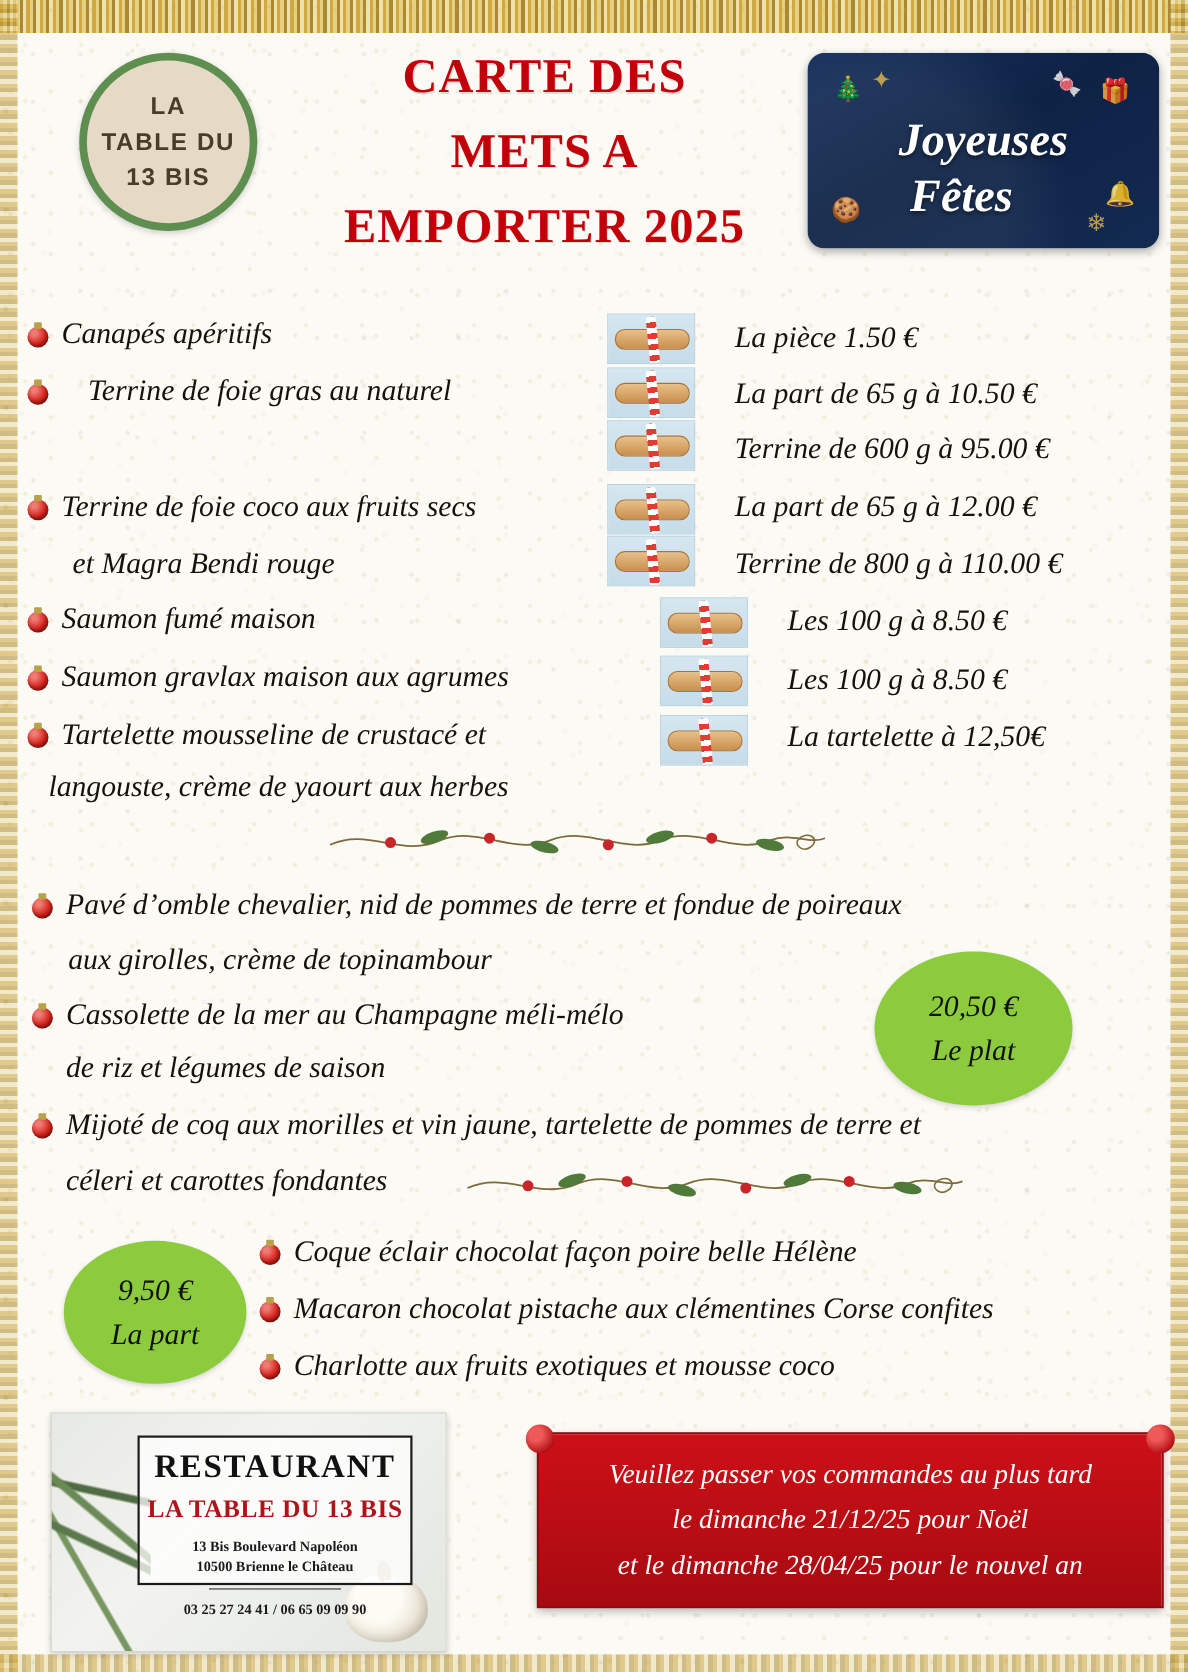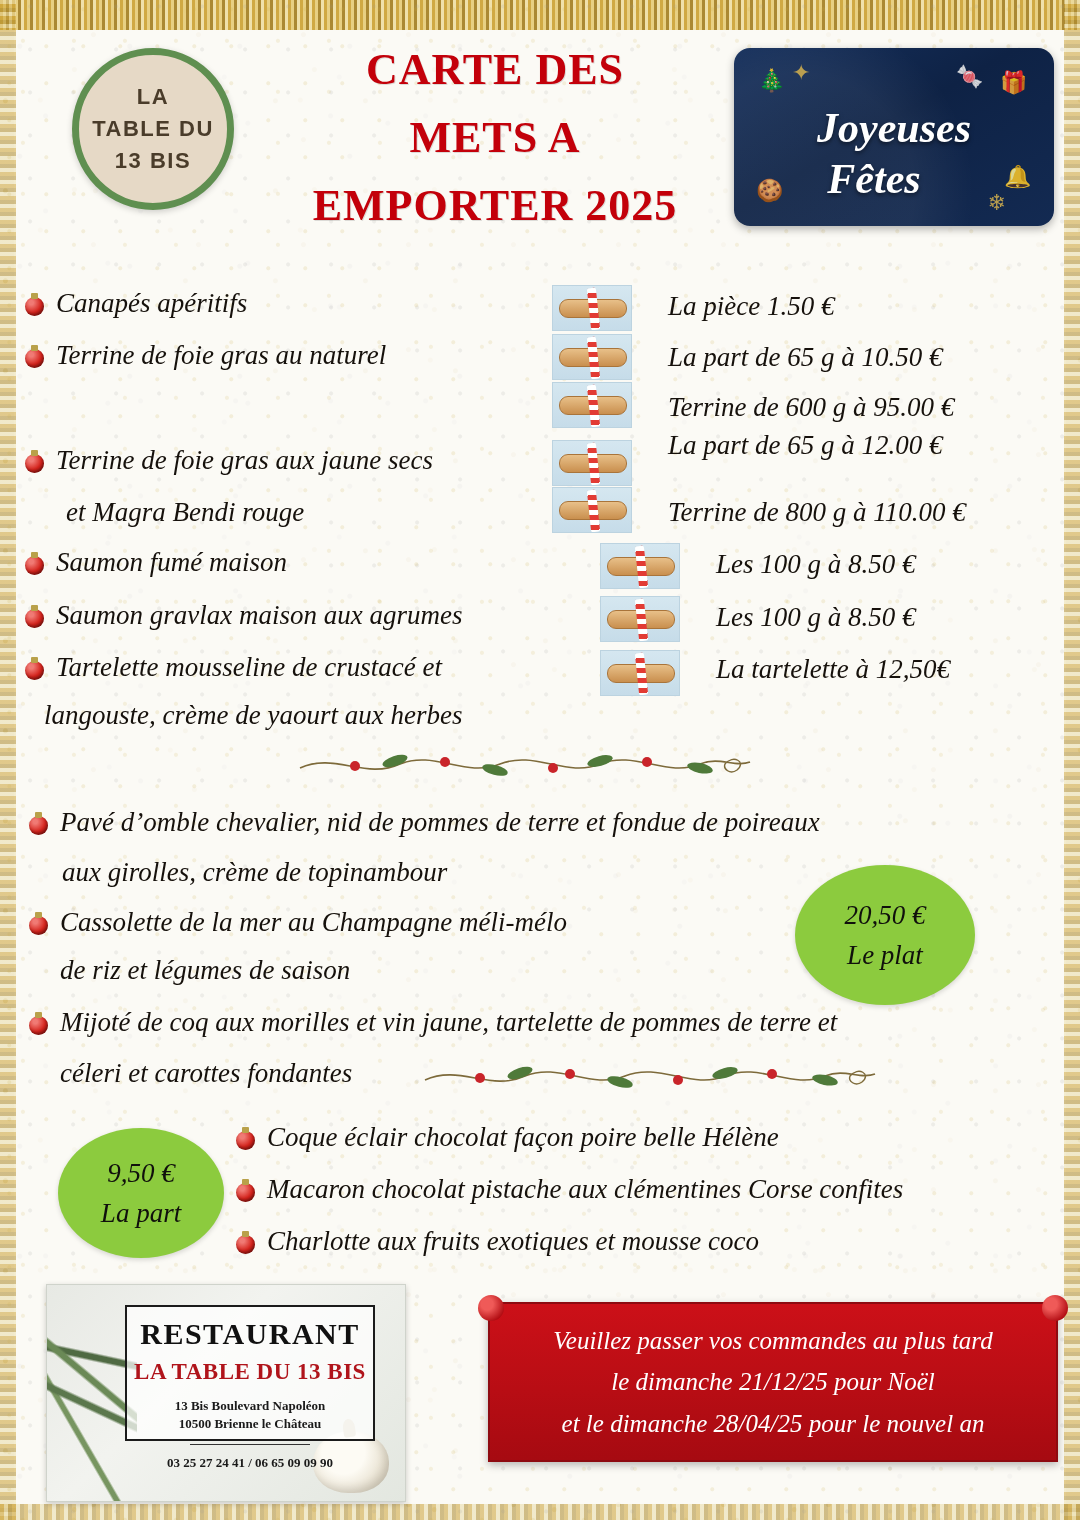--- a/index.html
+++ b/index.html
@@ -423,45 +423,45 @@
   <div class="row" style="left:24px; top:286px;">
     <div class="bauble"></div>
     <div class="item-text">Canapés apéritifs</div>
   </div>
   <div class="log-icon" style="left:552px; top:285px;">
     <div class="log-body"></div>
       <div class="ribbon"></div>
   </div>
   <div class="price" style="left:668px; top:291px;">La pièce 1.50 €</div>
 
-  <div class="row" style="left:24px; top:338px;">
+  <div class="row" style="left:24px; top:338px;gap:24px;">
     <div class="bauble"></div>
     <div class="item-text">Terrine de foie gras au naturel</div>
   </div>
   <div class="log-icon" style="left:552px; top:334px;">
     <div class="log-body"></div>
       <div class="ribbon"></div>
   </div>
   <div class="price" style="left:668px; top:342px;">La part de 65 g à 10.50 €</div>
 
   <div class="log-icon" style="left:552px; top:382px;">
     <div class="log-body"></div>
       <div class="ribbon"></div>
   </div>
   <div class="price" style="left:668px; top:392px;">Terrine de 600 g à 95.00 €</div>
 
   <div class="row" style="left:24px; top:443px;">
     <div class="bauble"></div>
-    <div class="item-text">Terrine de foie gras aux jaune secs</div>
+    <div class="item-text">Terrine de foie coco aux fruits secs</div>
   </div>
   <div class="log-icon" style="left:552px; top:440px;">
     <div class="log-body"></div>
       <div class="ribbon"></div>
   </div>
-  <div class="price" style="left:668px; top:430px;">La part de 65 g à 12.00 €</div>
+  <div class="price" style="left:668px; top:445px;">La part de 65 g à 12.00 €</div>
 
   <div class="cont-text" style="left:66px; top:497px;">et Magra Bendi rouge</div>
   <div class="log-icon" style="left:552px; top:487px;">
     <div class="log-body"></div>
       <div class="ribbon"></div>
   </div>
   <div class="price" style="left:668px; top:497px;">Terrine de 800 g à 110.00 €</div>
 
   <div class="row" style="left:24px; top:545px;">
     <div class="bauble"></div>

